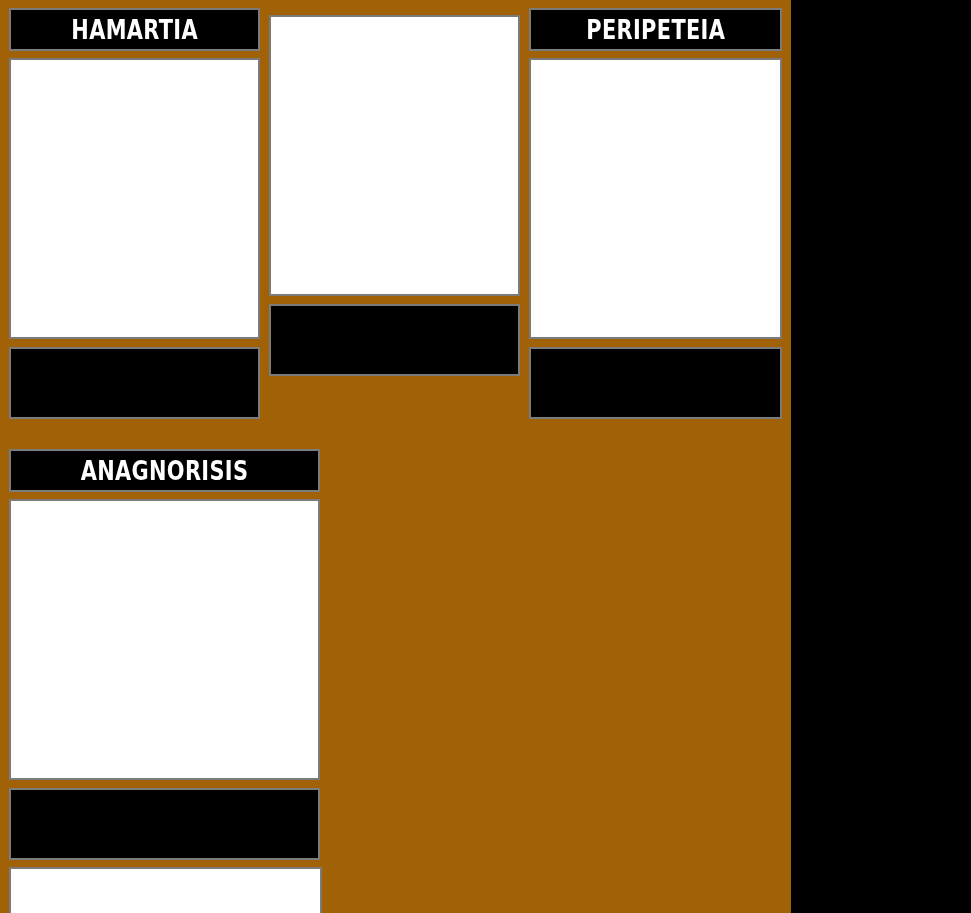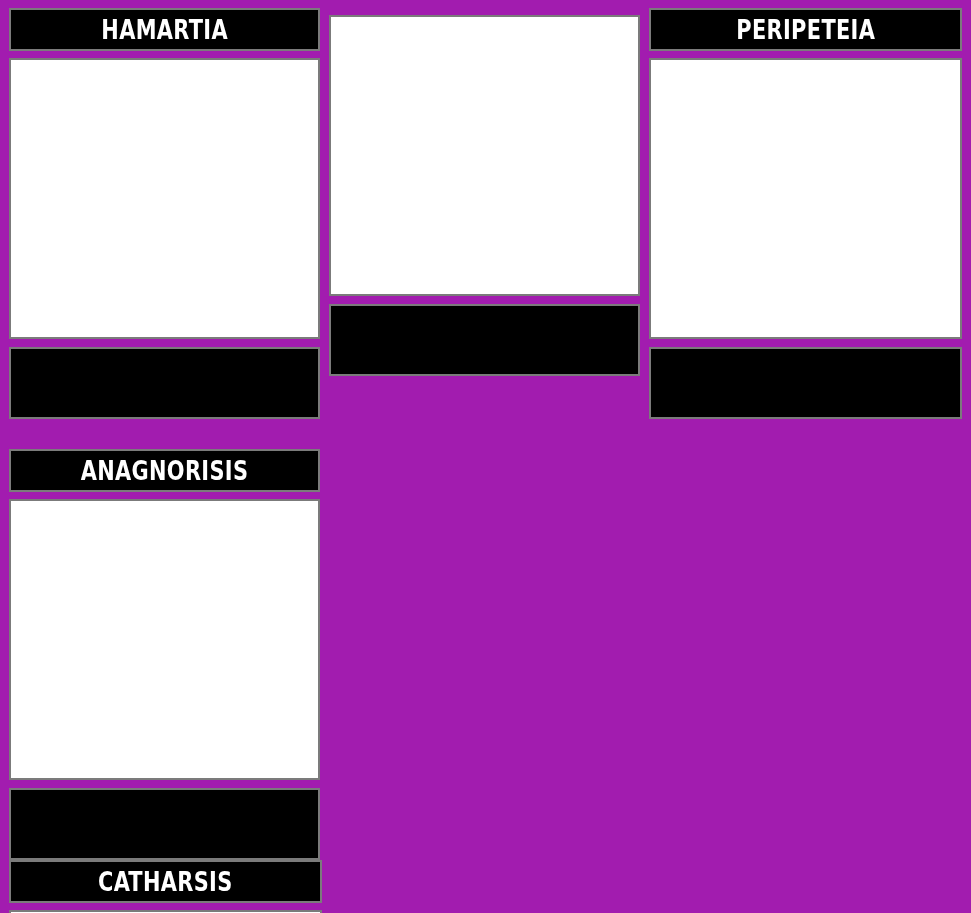--- a/index.html
+++ b/index.html
@@ -10,23 +10,23 @@
   body {
     width: 971px;
     height: 913px;
     overflow: hidden;
     font-family: "Liberation Sans", sans-serif;
     -webkit-font-smoothing: antialiased;
   }
 
   #storyboard {
     position: relative;
-    width: 971px;
+    width: 791px;
     height: 913px;
-    background: #a21caf;
+    background: #a16207;
     box-sizing: border-box;
   }
 
   .board-row {
     display: flex;
     flex-direction: row;
     align-items: flex-start;
     padding: 0 9px;
     box-sizing: border-box;
   }
@@ -155,23 +155,20 @@
       <div class="cell-panel">
         <span></span>
       </div>
       <div class="cell-caption">
         <span class="cell-caption-text"></span>
       </div>
     </div>
 
 
     <div class="cell col-3">
-      <div class="cell-title">
-        <span class="cell-title-text">CATHARSIS</span>
-      </div>
       <div class="cell-panel">
         <span></span>
       </div>
       <div class="cell-caption">
         <span class="cell-caption-text"></span>
       </div>
     </div>
 
   </div>
 

